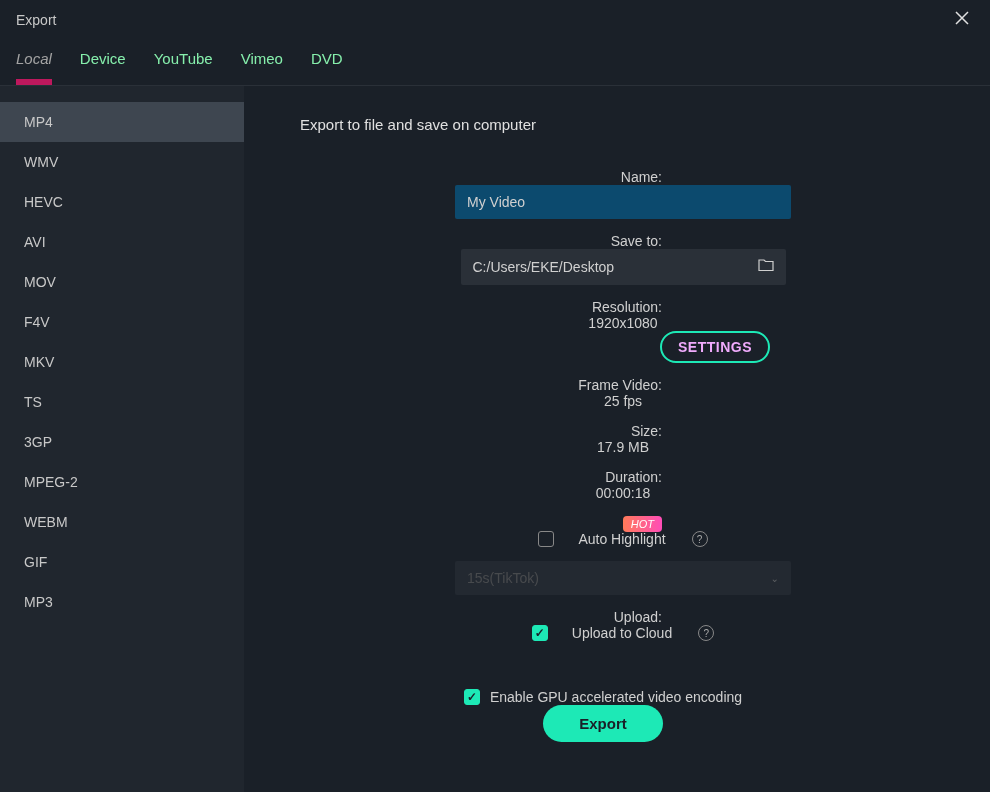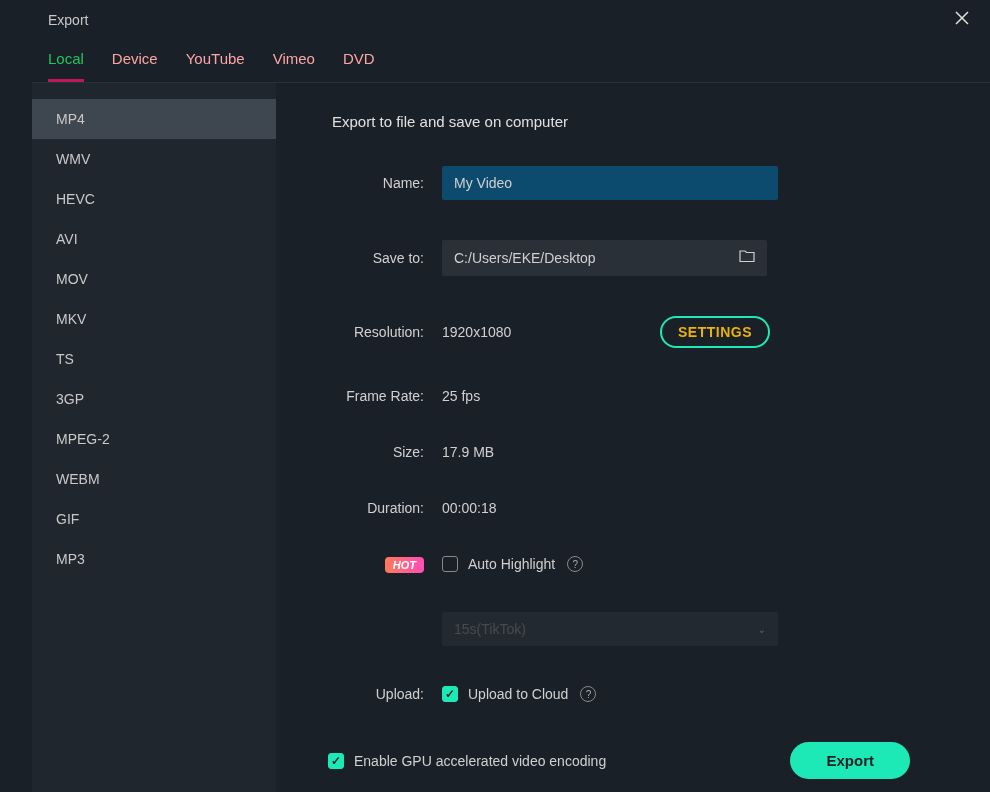--- a/index.html
+++ b/index.html
@@ -12,21 +12,20 @@
       background: #1a2028;
       color: #e0e0e0;
       width: 990px;
       height: 792px;
       overflow: hidden;
     }
     .window {
       display: flex;
       flex-direction: column;
       height: 100%;
-      padding-left: 32px;
     }
     .titlebar {
       display: flex;
       justify-content: space-between;
       align-items: center;
       padding: 8px 16px;
       height: 40px;
     }
     .titlebar-title {
       font-size: 14px;
@@ -38,28 +37,29 @@
       color: #e0e0e0;
     }
     .tabs {
       display: flex;
       gap: 28px;
       padding: 10px 16px 0 16px;
       border-bottom: 1px solid #2a3038;
     }
     .tab {
       font-size: 15px;
-      color: #fca5a5;
+      color: #86efac;
       padding-bottom: 12px;
       cursor: pointer;
       font-weight: 500;
     }
     .tab.active {
-      color: #22c55e;
-      border-bottom: 3px solid #be185d;
+      color: #a3a3a3;
+      border-bottom: 6px solid #be185d;
+      font-style: italic;
     }
     .content {
       display: flex;
       flex: 1;
       overflow: hidden;
     }
     .sidebar {
       width: 244px;
       background: #20262e;
       padding-top: 16px;
@@ -86,21 +86,22 @@
     }
     .section-title {
       font-size: 15px;
       color: #e0e0e0;
       margin-bottom: 36px;
       margin-left: 4px;
     }
     .form-row {
       display: flex;
       align-items: center;
-      margin-bottom: 40px;
+      margin-bottom: 14px;
+      flex-direction: column;
     }
     .form-label {
       width: 114px;
       text-align: right;
       font-size: 14px;
       color: #d0d0d0;
       padding-right: 18px;
     }
     .form-value {
       font-size: 14px;
@@ -128,36 +129,36 @@
       color: #d0d0d0;
       font-size: 14px;
     }
     .folder-icon {
       color: #d0d0d0;
       cursor: pointer;
     }
     .settings-btn {
       border: 2px solid #1de9b6;
       background: transparent;
-      color: #eab308;
+      color: #f0abfc;
       padding: 6px 16px;
       border-radius: 18px;
       font-size: 14px;
       font-weight: 600;
       cursor: pointer;
       letter-spacing: 0.5px;
       margin-left: auto;
       margin-right: 180px;
       text-align: right;
     }
     .hot-badge {
       background: linear-gradient(90deg, #ff7a59, #ff4db8);
       color: white;
       font-size: 11px;
-      font-weight: bold;
+      font-weight: normal;
       font-style: italic;
       padding: 2px 8px;
       border-radius: 4px;
       margin-left: 16px;
     }
     .checkbox {
       width: 16px;
       height: 16px;
       border: 1.5px solid #888;
       border-radius: 3px;
@@ -206,40 +207,42 @@
     .chevron-down {
       font-size: 10px;
       color: #888;
     }
     .footer {
       display: flex;
       align-items: center;
       justify-content: space-between;
       padding: 0 40px 30px 0;
       margin-top: auto;
+      flex-direction: column;
     }
     .gpu-row {
       display: flex;
       align-items: center;
       font-size: 14px;
       color: #d0d0d0;
     }
     .export-btn {
       background: #1de9b6;
       color: #1a2028;
       border: none;
       padding: 10px 36px;
       border-radius: 22px;
       font-size: 15px;
       font-weight: 600;
       cursor: pointer;
     }
     .inline-row {
       display: flex;
       align-items: flex-start;
+      gap: 14px;
     }
   </style>
 </head>
 <body>
 
 <div class="window">
   <div class="titlebar">
     <span class="titlebar-title">Export</span>
     <span class="close-btn">
       <svg width="16" height="16" viewBox="0 0 16 16">
@@ -256,20 +259,21 @@
     <div class="tab">DVD</div>
   </div>
 
   <div class="content">
     <div class="sidebar">
       <div class="sidebar-item active">MP4</div>
       <div class="sidebar-item">WMV</div>
       <div class="sidebar-item">HEVC</div>
       <div class="sidebar-item">AVI</div>
       <div class="sidebar-item">MOV</div>
+      <div class="sidebar-item">F4V</div>
       <div class="sidebar-item">MKV</div>
       <div class="sidebar-item">TS</div>
       <div class="sidebar-item">3GP</div>
       <div class="sidebar-item">MPEG-2</div>
       <div class="sidebar-item">WEBM</div>
       <div class="sidebar-item">GIF</div>
       <div class="sidebar-item">MP3</div>
     </div>
 
     <div class="main">
@@ -292,21 +296,21 @@
         </div>
       </div>
 
       <div class="form-row">
         <div class="form-label">Resolution:</div>
         <span class="form-value">1920x1080</span>
         <button class="settings-btn">SETTINGS</button>
       </div>
 
       <div class="form-row">
-        <div class="form-label">Frame Rate:</div>
+        <div class="form-label">Frame Video:</div>
         <span class="form-value">25 fps</span>
       </div>
 
       <div class="form-row">
         <div class="form-label">Size:</div>
         <span class="form-value">17.9 MB</span>
       </div>
 
       <div class="form-row">
         <div class="form-label">Duration:</div>

